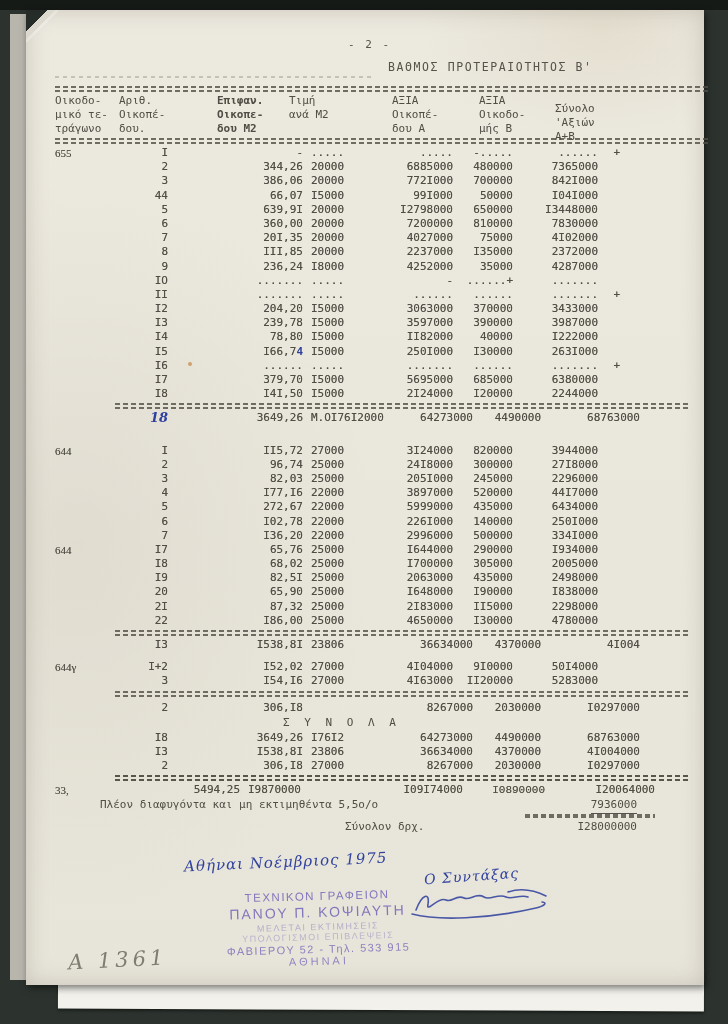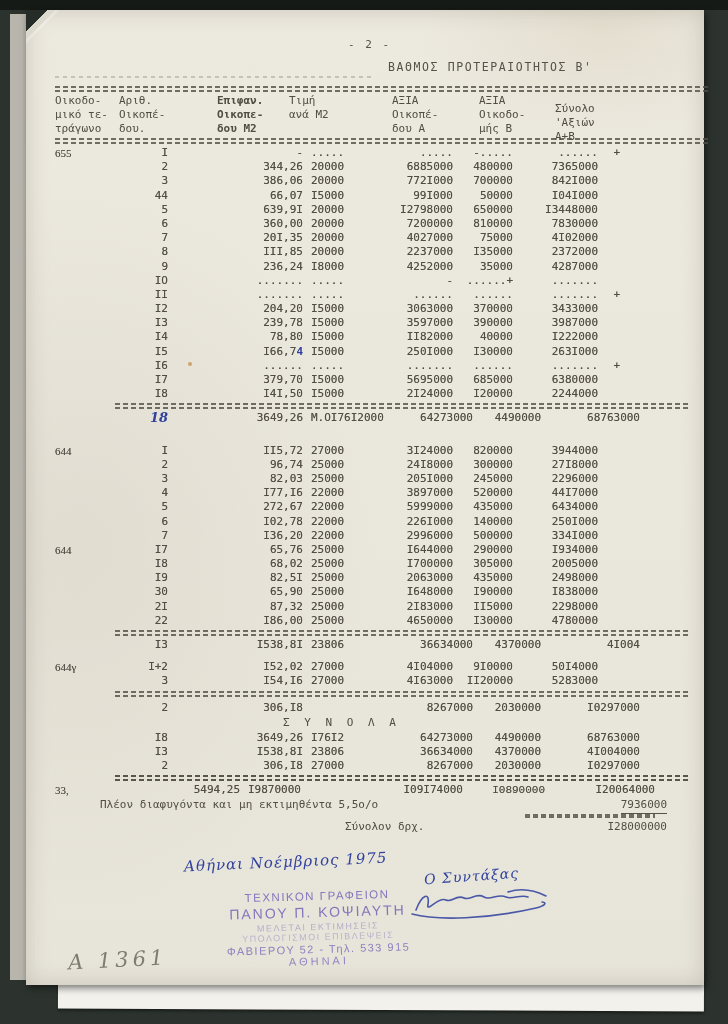--- a/index.html
+++ b/index.html
@@ -65,21 +65,21 @@
   .grand .c1{width:45px;}
   .grand .c2{width:110px;}
   .grand .c3{width:90px;}
   .grand .c4{width:125px;}
   .grand .c5{width:82px;font-family:Liberation Mono, monospace;}
   .grand .c6{width:110px;}
   .gap{width:100%;}
   .totals-title{height:16px;line-height:16px;margin-left:228px;letter-spacing:4px;}
   .line2{position:relative;height:14.2px;line-height:14.2px;text-align:center;}
   .line2 .lab{position:absolute;left:45px;}
-  .line2 .val{position:absolute;right:38px;}
+  .line2 .val{position:absolute;right:68px;}
   .line2.pleon .val{border-bottom:1px solid #55524a;padding-bottom:1px;}
   .line2.synolon .lab{left:290px;}
   .hw{color:#2e3f9f !important;font-family:"DejaVu Serif",serif;font-style:italic;font-weight:bold;font-size:13px;text-shadow:none;}
   .hwch{color:#2e3f9f;font-weight:bold;text-shadow:none;}
   .hw-date{
     position:absolute;left:158px;top:843px;color:#32439f;font-family:"DejaVu Serif",serif;
     font-style:italic;font-size:15px;transform:rotate(-2.5deg);letter-spacing:1px;white-space:pre;
   }
   .hw-signer{
     position:absolute;left:398px;top:858px;color:#32439f;font-family:"DejaVu Serif",serif;
@@ -172,21 +172,21 @@
         <div class="trow "><span class="c c0">644</span><span class="c c1">I</span><span class="c c2">II5,72</span><span class="c c3">27000</span><span class="c c4">3I24000</span><span class="c c5">820000</span><span class="c c6">3944000</span><span class="c c7"></span></div>
         <div class="trow "><span class="c c0"></span><span class="c c1">2</span><span class="c c2">96,74</span><span class="c c3">25000</span><span class="c c4">24I8000</span><span class="c c5">300000</span><span class="c c6">27I8000</span><span class="c c7"></span></div>
         <div class="trow "><span class="c c0"></span><span class="c c1">3</span><span class="c c2">82,03</span><span class="c c3">25000</span><span class="c c4">205I000</span><span class="c c5">245000</span><span class="c c6">2296000</span><span class="c c7"></span></div>
         <div class="trow "><span class="c c0"></span><span class="c c1">4</span><span class="c c2">I77,I6</span><span class="c c3">22000</span><span class="c c4">3897000</span><span class="c c5">520000</span><span class="c c6">44I7000</span><span class="c c7"></span></div>
         <div class="trow "><span class="c c0"></span><span class="c c1">5</span><span class="c c2">272,67</span><span class="c c3">22000</span><span class="c c4">5999000</span><span class="c c5">435000</span><span class="c c6">6434000</span><span class="c c7"></span></div>
         <div class="trow "><span class="c c0"></span><span class="c c1">6</span><span class="c c2">I02,78</span><span class="c c3">22000</span><span class="c c4">226I000</span><span class="c c5">140000</span><span class="c c6">250I000</span><span class="c c7"></span></div>
         <div class="trow "><span class="c c0"></span><span class="c c1">7</span><span class="c c2">I36,20</span><span class="c c3">22000</span><span class="c c4">2996000</span><span class="c c5">500000</span><span class="c c6">334I000</span><span class="c c7"></span></div>
         <div class="trow "><span class="c c0">644</span><span class="c c1">I7</span><span class="c c2">65,76</span><span class="c c3">25000</span><span class="c c4">I644000</span><span class="c c5">290000</span><span class="c c6">I934000</span><span class="c c7"></span></div>
         <div class="trow "><span class="c c0"></span><span class="c c1">I8</span><span class="c c2">68,02</span><span class="c c3">25000</span><span class="c c4">I700000</span><span class="c c5">305000</span><span class="c c6">2005000</span><span class="c c7"></span></div>
         <div class="trow "><span class="c c0"></span><span class="c c1">I9</span><span class="c c2">82,5I</span><span class="c c3">25000</span><span class="c c4">2063000</span><span class="c c5">435000</span><span class="c c6">2498000</span><span class="c c7"></span></div>
-        <div class="trow "><span class="c c0"></span><span class="c c1">30</span><span class="c c2">65,90</span><span class="c c3">25000</span><span class="c c4">I648000</span><span class="c c5">I90000</span><span class="c c6">I838000</span><span class="c c7"></span></div>
+        <div class="trow "><span class="c c0"></span><span class="c c1">20</span><span class="c c2">65,90</span><span class="c c3">25000</span><span class="c c4">I648000</span><span class="c c5">I90000</span><span class="c c6">I838000</span><span class="c c7"></span></div>
         <div class="trow "><span class="c c0"></span><span class="c c1">2I</span><span class="c c2">87,32</span><span class="c c3">25000</span><span class="c c4">2I83000</span><span class="c c5">II5000</span><span class="c c6">2298000</span><span class="c c7"></span></div>
         <div class="trow "><span class="c c0"></span><span class="c c1">22</span><span class="c c2">I86,00</span><span class="c c3">25000</span><span class="c c4">4650000</span><span class="c c5">I30000</span><span class="c c6">4780000</span><span class="c c7"></span></div>
         <div class="sep ind dbl"></div>
         <div class="trow sub"><span class="c c0"></span><span class="c c1">I3</span><span class="c c2">I538,8I</span><span class="c c3">23806</span><span class="c c4">36634000</span><span class="c c5">4370000</span><span class="c c6">4I004</span><span class="c c7"></span></div>
         <div class="gap" style="height: 8px;"></div>
         <div class="trow "><span class="c c0">644γ</span><span class="c c1">I+2</span><span class="c c2">I52,02</span><span class="c c3">27000</span><span class="c c4">4I04000</span><span class="c c5">9I0000</span><span class="c c6">50I4000</span><span class="c c7"></span></div>
         <div class="trow "><span class="c c0"></span><span class="c c1">3</span><span class="c c2">I54,I6</span><span class="c c3">27000</span><span class="c c4">4I63000</span><span class="c c5">II20000</span><span class="c c6">5283000</span><span class="c c7"></span></div>
         <div class="sep ind dbl"></div>
         <div class="gap" style="height: 2px;"></div>
         <div class="trow sub"><span class="c c0"></span><span class="c c1">2</span><span class="c c2">306,I8</span><span class="c c3"></span><span class="c c4">8267000</span><span class="c c5">2030000</span><span class="c c6">I0297000</span><span class="c c7"></span></div>

